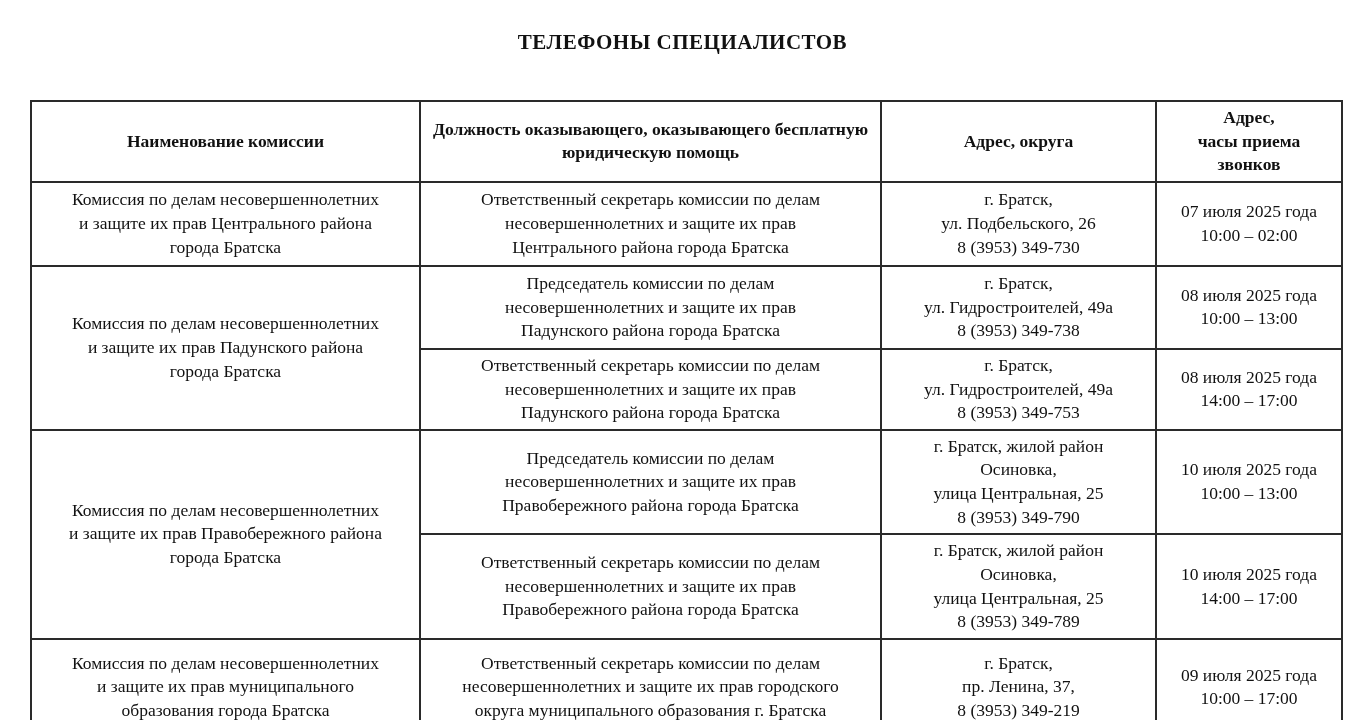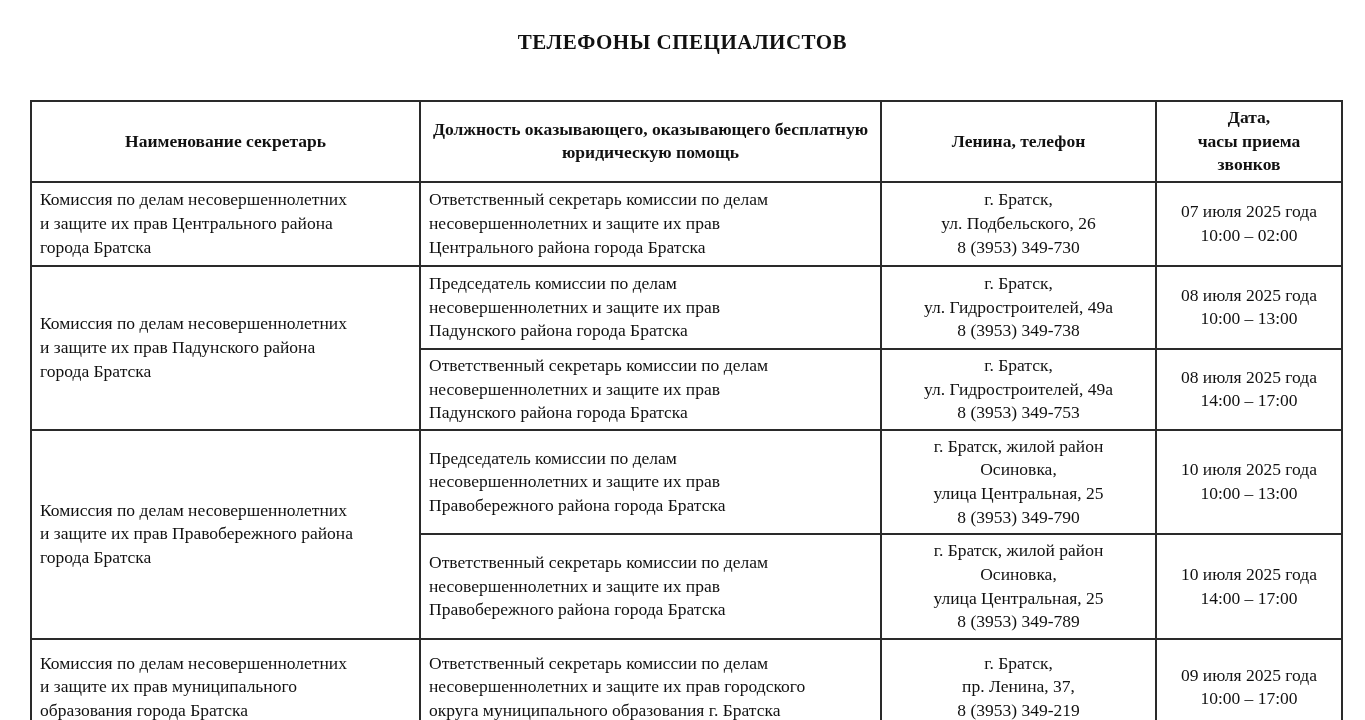--- a/index.html
+++ b/index.html
@@ -41,21 +41,21 @@
     vertical-align: middle;
     padding: 4px 8px;
     overflow: hidden;
   }
   table.phones th {
     font-weight: bold;
     text-align: center;
     white-space: pre-line;
   }
   td.c-left {
-    text-align: left;
+    text-align: center;
     white-space: pre-line;
     padding-left: 9px;
   }
   td.c-center {
     text-align: center;
     white-space: pre-line;
   }
   tr.h-head   { height: 70px; }
   tr.h-r1     { height: 84px; }
   tr.h-r2a    { height: 83px; }
@@ -74,24 +74,24 @@
   <table class="phones">
     <colgroup>
       <col style="width:389px">
       <col style="width:461px">
       <col style="width:275px">
       <col style="width:186px">
     </colgroup>
 
     <tbody>
         <tr class="h-head">
-      <th>Наименование секретарь</th>
+      <th>Наименование комиссии</th>
       <th>Должность оказывающего, оказывающего бесплатную юридическую помощь</th>
-      <th>Ленина, телефон</th>
-      <th>Дата,
+      <th>Адрес, округа</th>
+      <th>Адрес,
 часы приема
 звонков</th>
     </tr>
 
     <tr class="h-r1">
       <td class="c-left">Комиссия по делам несовершеннолетних
 и защите их прав Центрального района
 города Братска</td>
       <td class="c-left">Ответственный секретарь комиссии по делам
 несовершеннолетних и защите их прав

